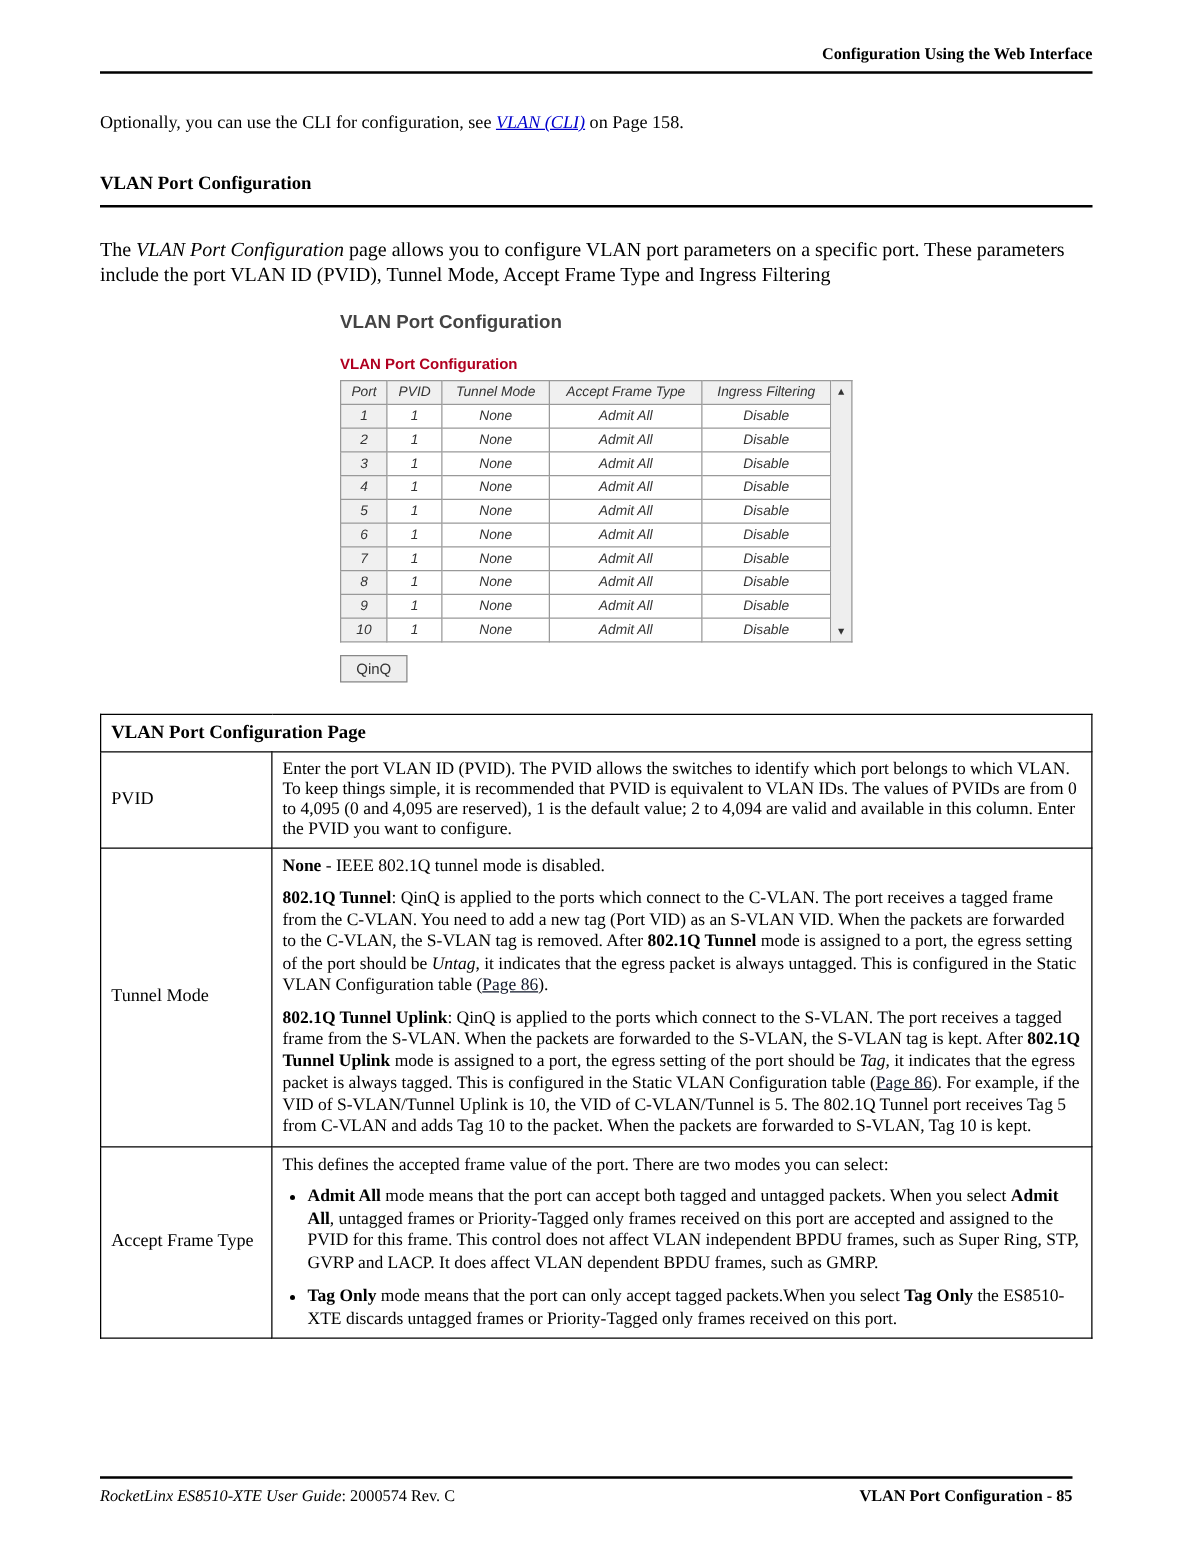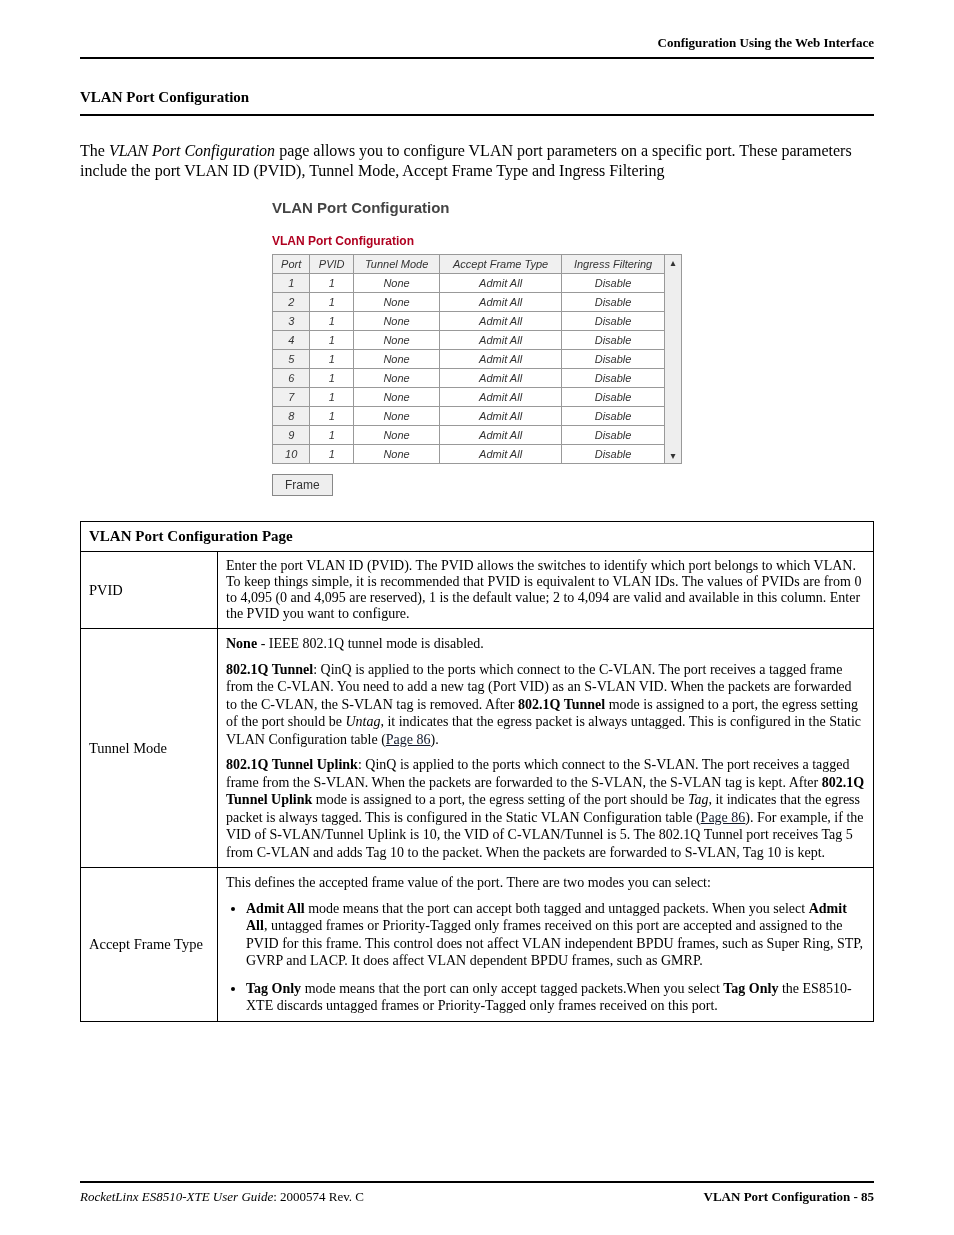--- a/index.html
+++ b/index.html
@@ -171,37 +171,40 @@
   ul.bullets li {
     margin-bottom: 10px;
     line-height: 1.25;
   }
   ul.bullets li:last-child { margin-bottom: 0; }
 
   .footer {
     position: absolute;
     bottom: 30px;
     left: 80px;
-    right: 80px;
+    right: 96px;
   }
   .footer-row {
     display: flex;
     justify-content: space-between;
     font-size: 13px;
     margin-top: 6px;
   }
 </style>
 </head>
 <body>
 
 <div class="page">
 
   <div class="header-text">Configuration Using the Web Interface</div>
   <hr class="hr-top">
 
+  <p class="intro">
+    <span>Optionally, you can use the CLI for configuration, see </span><a href="#" class="link">VLAN (CLI)</a><span> on Page 158.</span>
+  </p>
 
   <div class="section-title">VLAN Port Configuration</div>
   <hr class="hr-section">
 
   <p class="body-text">
     <span>The </span><span class="italic">VLAN Port Configuration</span><span> page allows you to configure VLAN port parameters on a specific port. These parameters include the port VLAN ID (PVID), Tunnel Mode, Accept Frame Type and Ingress Filtering</span>
   </p>
 
   <div class="screenshot">
     <div class="screenshot-title">VLAN Port Configuration</div>
@@ -288,21 +291,21 @@
               <td>Admit All</td>
               <td>Disable</td>
             </tr>
           </tbody>
       </table>
       <div class="scroll-col">
         <span class="scroll-arrow">▴</span>
         <span class="scroll-arrow">▾</span>
       </div>
     </div>
-    <button class="apply-btn">Frame</button>
+    <button class="apply-btn">QinQ</button>
   </div>
 
   <table class="desc-table">
     <tbody>
         <tr>
       <th class="span-header" colspan="2">VLAN Port Configuration Page</th>
     </tr>
     <tr>
       <td class="label-col">PVID</td>
       <td>Enter the port VLAN ID (PVID). The PVID allows the switches to identify which port belongs to which VLAN. To keep things simple, it is recommended that PVID is equivalent to VLAN IDs. The values of PVIDs are from 0 to 4,095 (0 and 4,095 are reserved), 1 is the default value; 2 to 4,094 are valid and available in this column. Enter the PVID you want to configure.</td>

